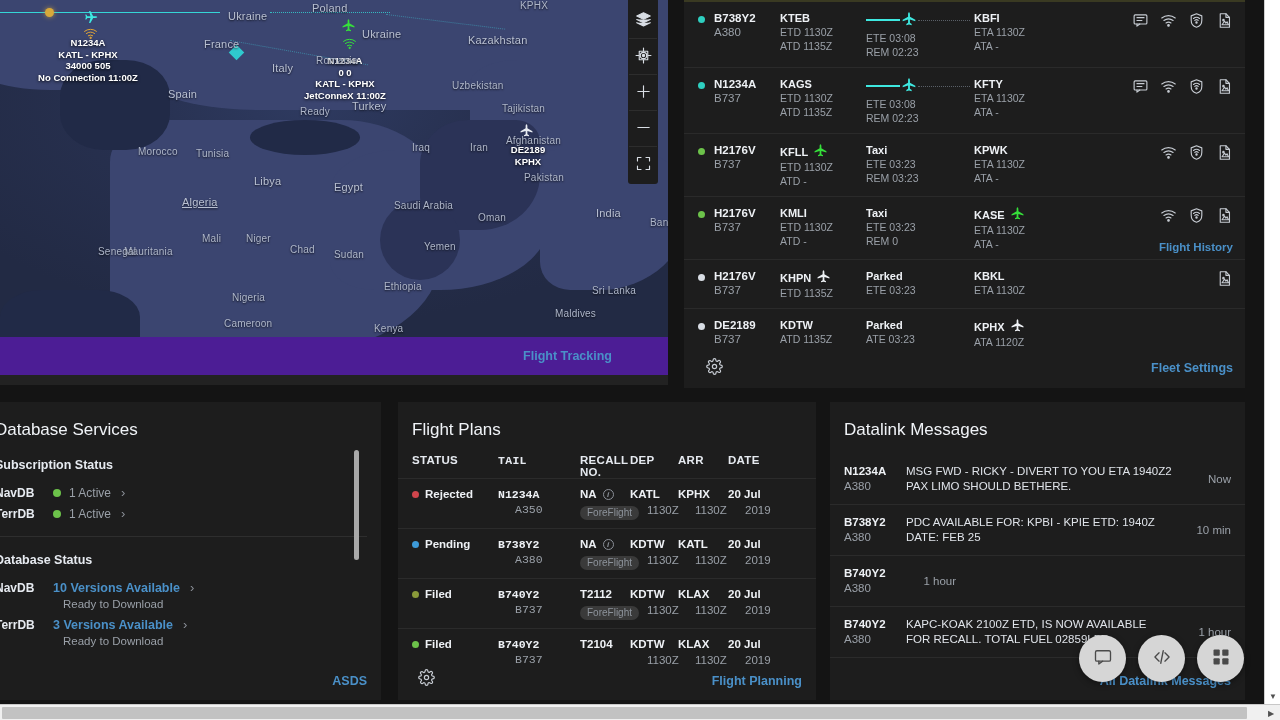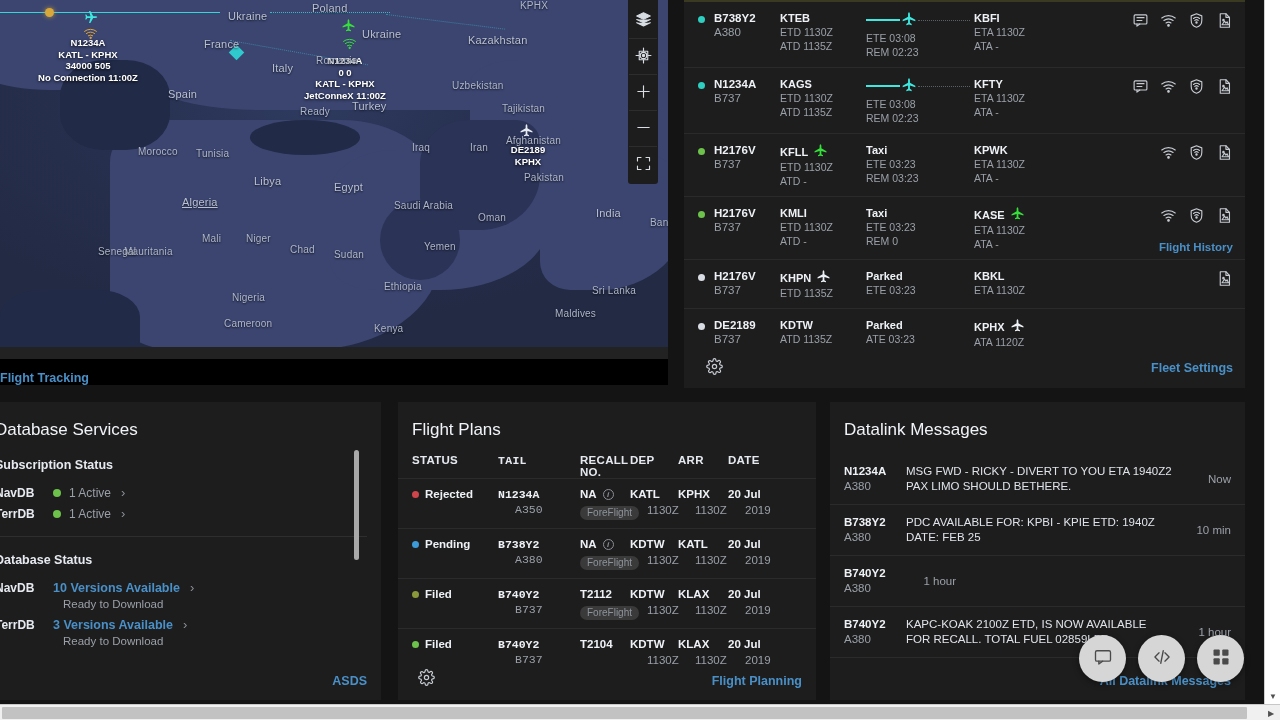--- a/index.html
+++ b/index.html
@@ -69,22 +69,22 @@
     display:flex; flex-direction:column; align-items:center;
     padding:4px 0; gap:2px;
   }
   .map-tool {
     width:28px; height:34px; display:flex; align-items:center; justify-content:center;
     color:#d8dde4; cursor:pointer;
   }
   .map-tool + .map-tool { border-top:1px solid #2d2d2d; }
 
   .map-footer {
-    position:absolute; left:0; top:359px; width:668px; height:38px;
-    background:#000000; display:flex; align-items:center; 
+    position:absolute; left:0; top:337px; width:668px; height:38px;
+    background:#4c1d95; display:flex; align-items:center; justify-content:flex-end;
     padding-right:56px;
   }
   .link { color:#4a90c8; font-size:12.5px; font-weight:600; cursor:pointer; }
 
   
   .fleet-card {
     position:absolute; left:684px; top:0; width:561px; height:388px;
     background:#1d1d1d; border-top:2px solid #3a3a22; overflow:hidden;
   }
   .fleet-row {

